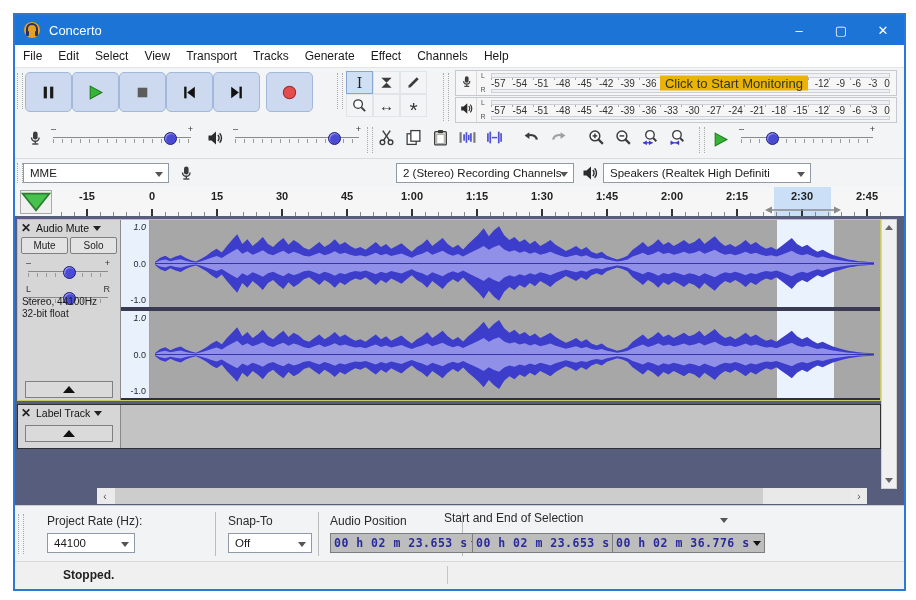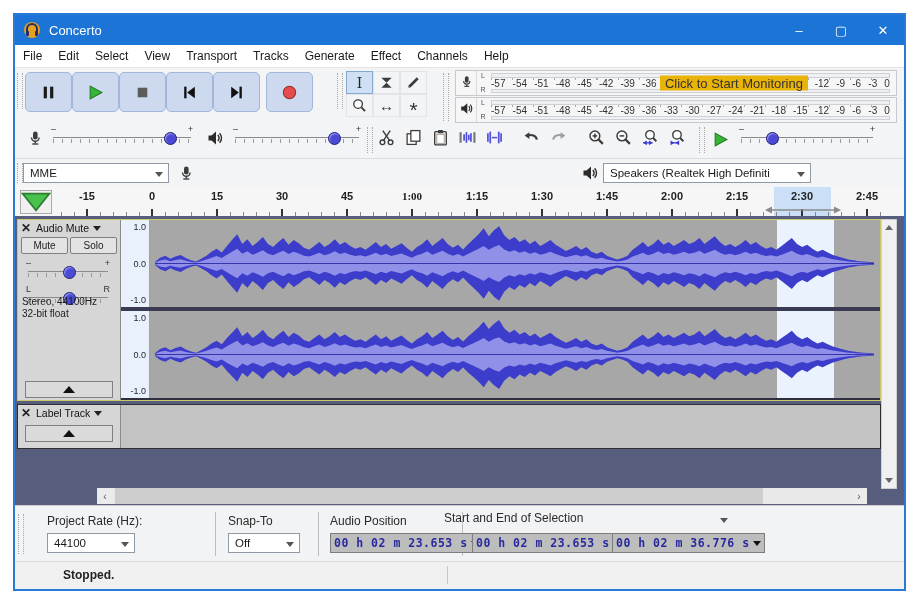--- a/index.html
+++ b/index.html
@@ -88,21 +88,21 @@
           font-size:10px;color:#222;display:flex;align-items:center;justify-content:center;}
   .tp-info{font-size:10px;color:#222;padding:4px 0 0 4px;line-height:12px;}
   .tp-collapse{position:absolute;bottom:2px;left:7px;width:86px;height:15px;background:#dadada;border:1px solid #808080;
                display:flex;align-items:center;justify-content:center;}
   .tri-up{width:0;height:0;border-left:6px solid transparent;border-right:6px solid transparent;border-bottom:7px solid #111;}
   .track-body{flex:1;display:flex;flex-direction:column;}
   .channel{display:flex;height:87px;}
   .ch-div{height:4px;background:#3a3a52;}
   .ruler-col{width:28px;background:#e9f1fc;border-right:1px solid #93a4b8;position:relative;flex:none;}
   .rl{position:absolute;right:3px;font-size:9px;color:#1c2430;}
-  .rl.top{top:2px;} .rl.mid{top:50%;transform:translateY(-50%);} .rl.bot{bottom:2px;}
+  .rl.top{top:2px;font-style:italic;} .rl.mid{top:50%;transform:translateY(-50%);} .rl.bot{bottom:2px;}
   .wave-col{flex:1;background:#a7a7a7;position:relative;overflow:hidden;}
   .wave-col svg{position:absolute;left:5px;top:1px;width:719px;height:85px;}
   .wave-sel{position:absolute;top:0;bottom:0;background:#e9f2fd;}
   
   .label-track{position:absolute;left:2px;top:188px;width:864px;height:45px;border:1px solid #2f2f2f;
                box-sizing:border-box;display:flex;background:#c3c3c3;}
   .label-panel{width:102px;background:#d6d6d6;border-right:1px solid #8a8a8a;position:relative;flex:none;}
   .label-content{flex:1;position:relative;background:#c3c3c3;}
   .marker{position:absolute;top:0;bottom:0;}
   .m-stem{position:absolute;left:0;top:0;bottom:0;width:1px;background:#222;}
@@ -452,20 +452,24 @@
       <div class="combo" style="left:8px;width:146px;">
           <span>MME</span>
           <span class="chev"></span>
         </div>
       <div class="dev-icon" style="left:163px;"><span><svg viewBox="0 0 16 16" width="15" height="15">
               <rect x="6" y="1.5" width="4.6" height="8" rx="2.3" fill="#3c3c3c"></rect>
               <path d="M4.5 7.5a3.8 3.8 0 0 0 7.6 0" fill="none" stroke="#3c3c3c" stroke-width="1.4"></path>
               <line x1="8.3" y1="11.6" x2="8.3" y2="13.6" stroke="#3c3c3c" stroke-width="1.4"></line>
               <line x1="5.3" y1="14" x2="11.3" y2="14" stroke="#3c3c3c" stroke-width="1.4"></line>
             </svg></span></div>
+      <div class="combo" style="left:381px;width:178px;">
+          <span>2 (Stereo) Recording Channels</span>
+          <span class="chev"></span>
+        </div>
       <div class="dev-icon" style="left:567px;"><span><svg viewBox="0 0 16 16" width="15" height="15">
               <polygon points="1.5,5.5 4.5,5.5 9,1.5 9,14.5 4.5,10.5 1.5,10.5" fill="#2b2b2b"></polygon>
               <path d="M10.8 5a4.2 4.2 0 0 1 0 6" fill="none" stroke="#2b2b2b" stroke-width="1.4"></path>
               <path d="M12.6 3.2a7 7 0 0 1 0 9.6" fill="none" stroke="#2b2b2b" stroke-width="1.4"></path>
             </svg></span></div>
       <div class="combo" style="left:588px;width:208px;">
           <span>Speakers (Realtek High Definiti</span>
           <span class="chev"></span>
         </div>
     </div>
@@ -484,21 +488,21 @@
       <svg class="tl-arrows" id="tlarrows" width="75.86633333333342" height="10" style="left: 712.496px;">
         <line x1="3" y1="5" x2="73" y2="5" stroke="#8a8a8a" stroke-width="1.5"></line>
         <polygon points="0,5 7,1.5 7,8.5" fill="#8a8a8a"></polygon>
           <polygon points="76,5 69,1.5 69,8.5" fill="#8a8a8a"></polygon>
       </svg>
     <span class="tl-label" style="left: 34px;">-15</span>
         <span class="tl-label" style="left: 99px;">0</span>
         <span class="tl-label" style="left: 164px;">15</span>
         <span class="tl-label" style="left: 229px;">30</span>
         <span class="tl-label" style="left: 294px;">45</span>
-        <span class="tl-label" style="left: 359px; font-family: Liberation Serif, serif;">1:00</span>
+        <span class="tl-label" style="left: 359px;">1:00</span>
         <span class="tl-label" style="left: 424px;">1:15</span>
         <span class="tl-label" style="left: 489px;">1:30</span>
         <span class="tl-label" style="left: 554px;">1:45</span>
         <span class="tl-label" style="left: 619px;">2:00</span>
         <span class="tl-label" style="left: 684px;">2:15</span>
         <span class="tl-label" style="left: 749px;">2:30</span>
         <span class="tl-label" style="left: 814px;">2:45</span>
       </div>
   </div>
 
@@ -614,21 +618,21 @@
     </div>
 
     <div class="st-sep" style="left:200px;"></div>
     <div class="st-sep" style="left:303px;"></div>
     <div class="st-sep" style="left:447px;"></div>
 
     <div class="combo" style="left:32px;top:27px;width:88px;background:#fff;">
         <span>44100</span>
         <span class="chev"></span>
       </div>
-    <div class="combo" style="left:213px;top:27px;width:72px;background:#fff;">
+    <div class="combo" style="left:213px;top:27px;width:84px;background:#fff;">
         <span>Off</span>
         <span class="chev"></span>
       </div>
 
     <div class="timefield" style="left:315px;">
       <span class="tf-text">00 h 02 m 23.653 s</span>
       <span class="tf-arrow"></span>
     </div>
     <div class="timefield" style="left:457px;">
       <span class="tf-text">00 h 02 m 23.653 s</span>

